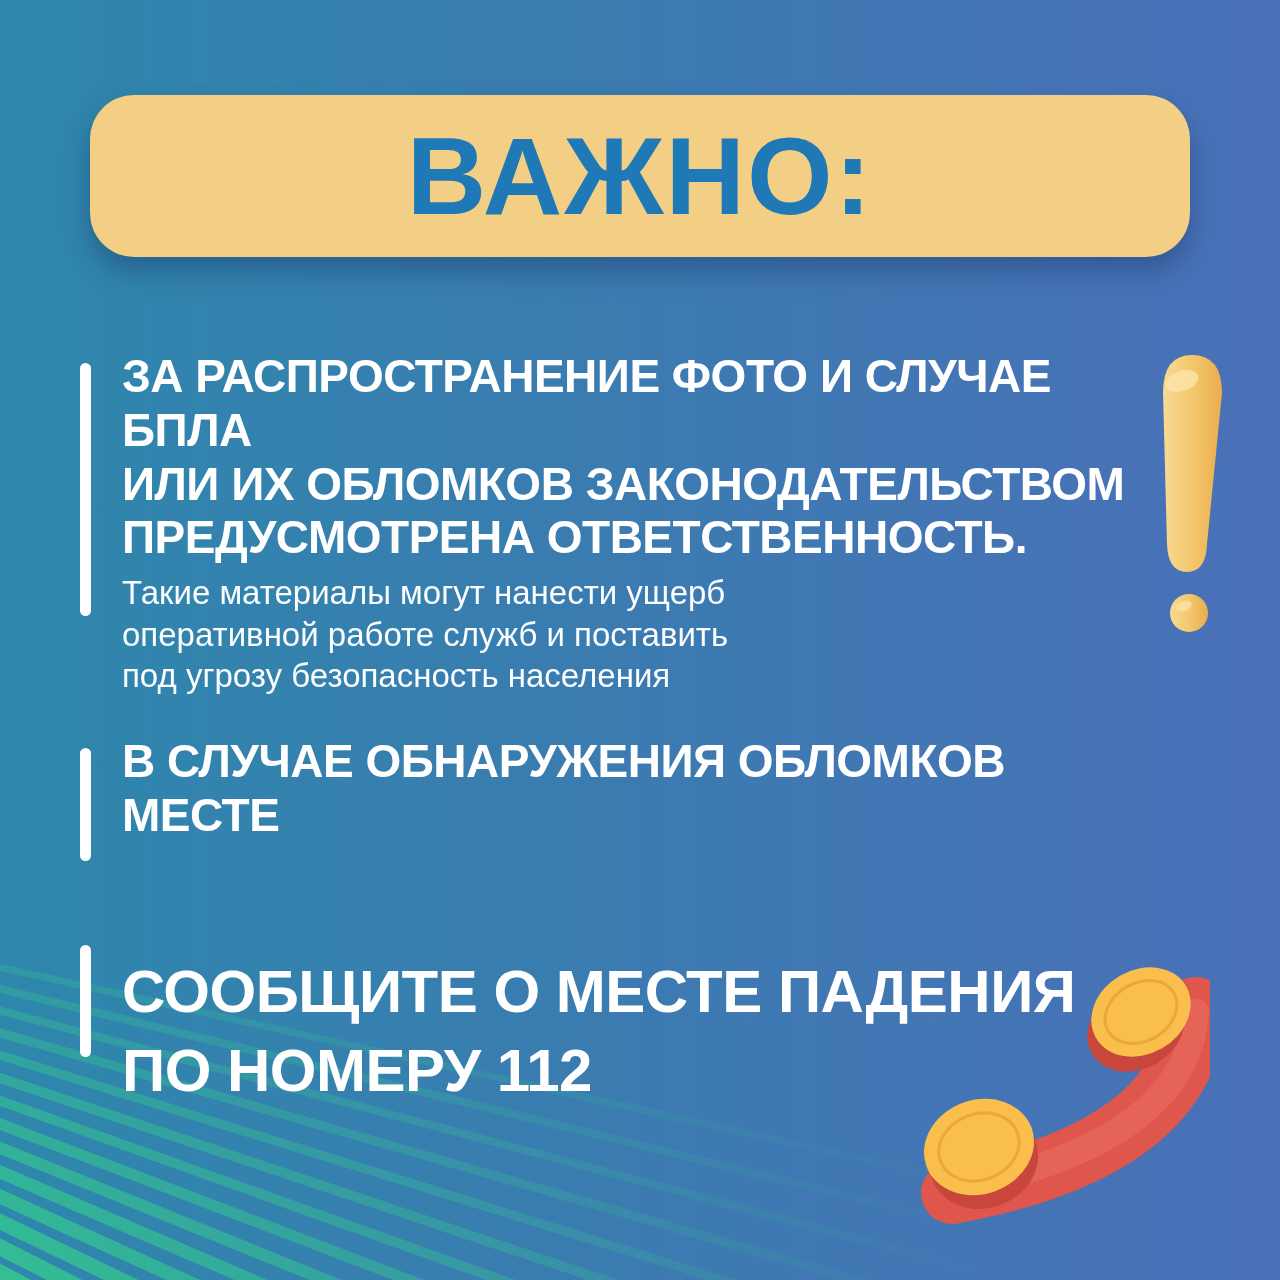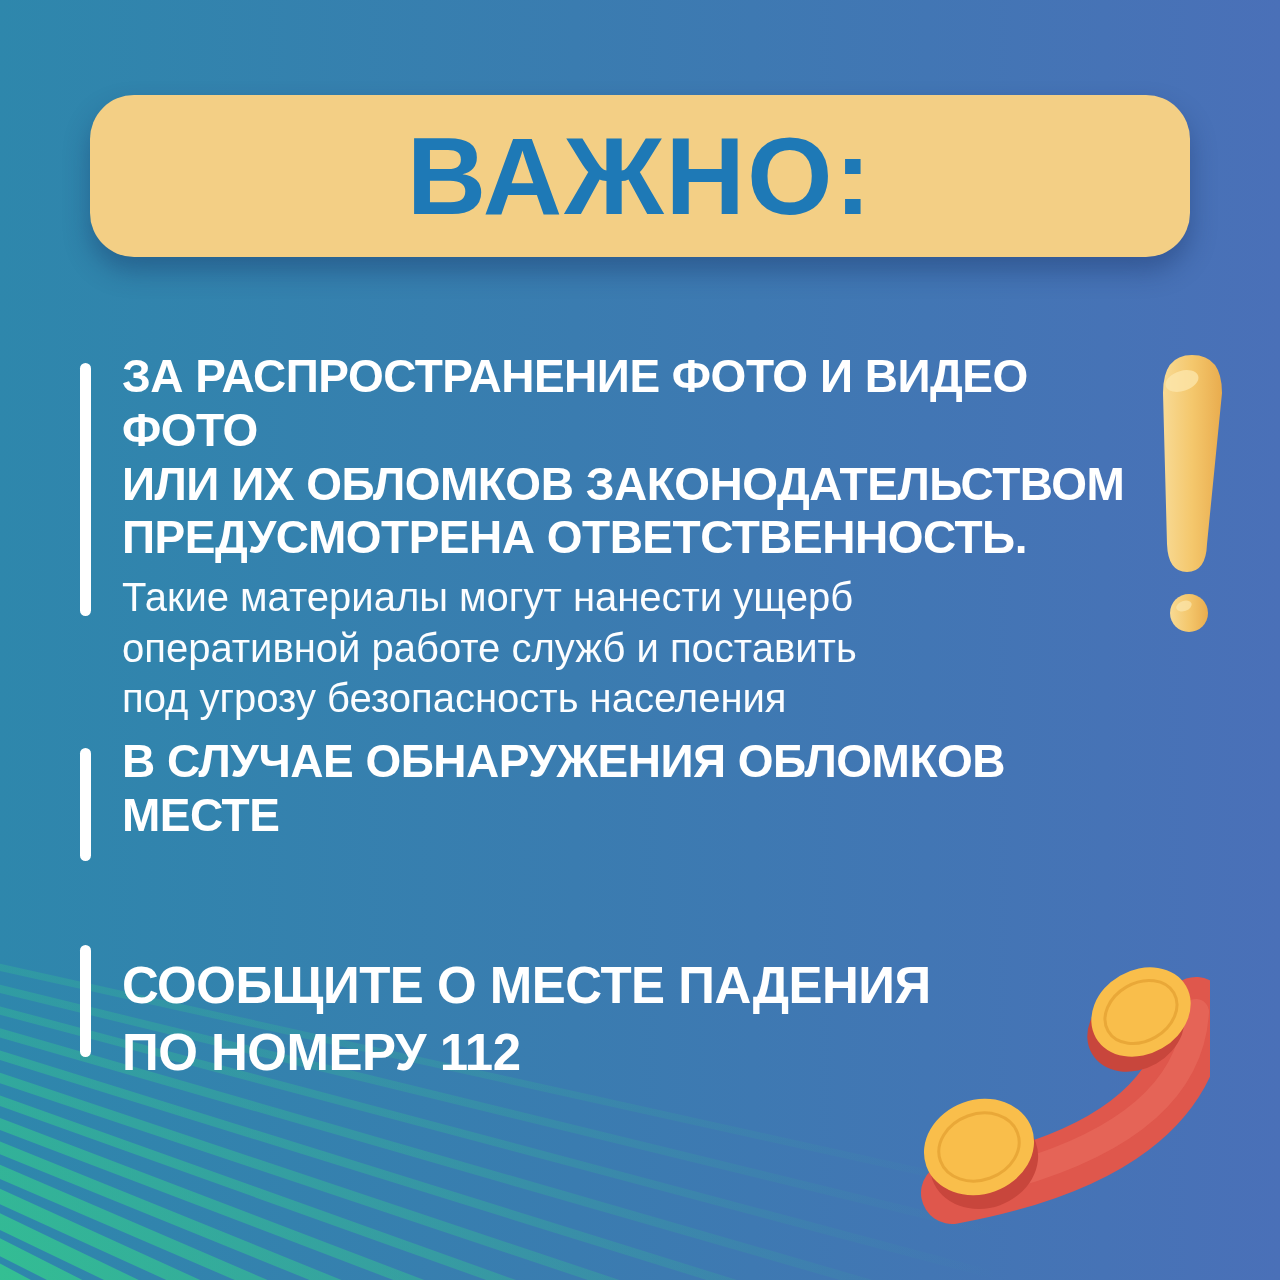--- a/index.html
+++ b/index.html
@@ -52,24 +52,24 @@
   .txt2 { top: 735px; }
   .txt3 { top: 952px; }
   .txt h2 {
     margin: 0;
     font-size: 46px; font-weight: 700;
     line-height: 1.17;
     letter-spacing: -0.5px;
     color: var(--heading_text, #FFFFFF);
     white-space: pre-line;
   }
-  .txt3 h2 { font-size: 51px; line-height: 1.32; }
+  .txt3 h2 { font-size: 60px; line-height: 1.32; }
   .txt p {
     margin: 7px 0 0 0;
-    font-size: 40px; font-weight: 400;
+    font-size: 33px; font-weight: 400;
     line-height: 1.26;
     color: var(--body_text, #FBFDFF);
     white-space: pre-line;
   }
   .icon-svg { position: absolute; pointer-events: none; }
   .excl-svg  { left: 1140px; top: 345px; width: 100px; height: 295px; }
   .phone-svg { left: 900px;  top: 955px; width: 310px; height: 290px; }
 </style>
 </head>
 <body>
@@ -101,21 +101,21 @@
       <line x1="-980" y1="750" x2="1313" y2="1974" stroke-width="17" opacity="0.85"></line>
     </g>
   </svg>
 
   <header class="banner">
     <h1>ВАЖНО:</h1>
   </header>
 
   <span class="accent-bar bar1"></span>
   <section class="txt txt1">
-    <h2>ЗА РАСПРОСТРАНЕНИЕ ФОТО И ВИДЕО ФОТО
+    <h2>ЗА РАСПРОСТРАНЕНИЕ ФОТО И СЛУЧАЕ БПЛА
 ИЛИ ИХ ОБЛОМКОВ ЗАКОНОДАТЕЛЬСТВОМ
 ПРЕДУСМОТРЕНА ОТВЕТСТВЕННОСТЬ.</h2>
     <p>Такие материалы могут нанести ущерб
 оперативной работе служб и поставить
 под угрозу безопасность населения</p>
   </section>
 
   <svg class="icon-svg excl-svg" viewBox="1140 345 100 295" aria-hidden="true">
     <defs>
       <linearGradient id="exGrad" x1="0" y1="0" x2="1" y2="0">

